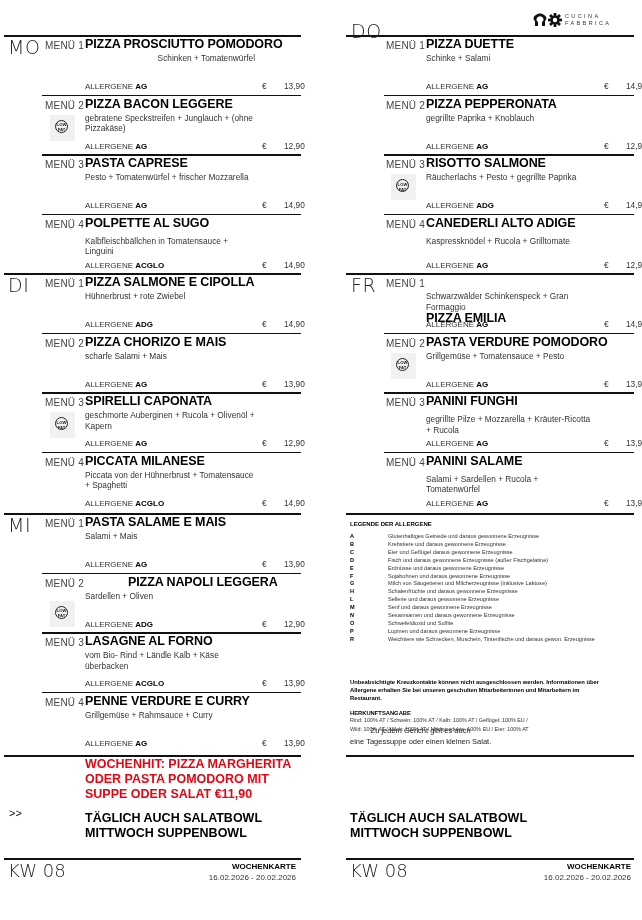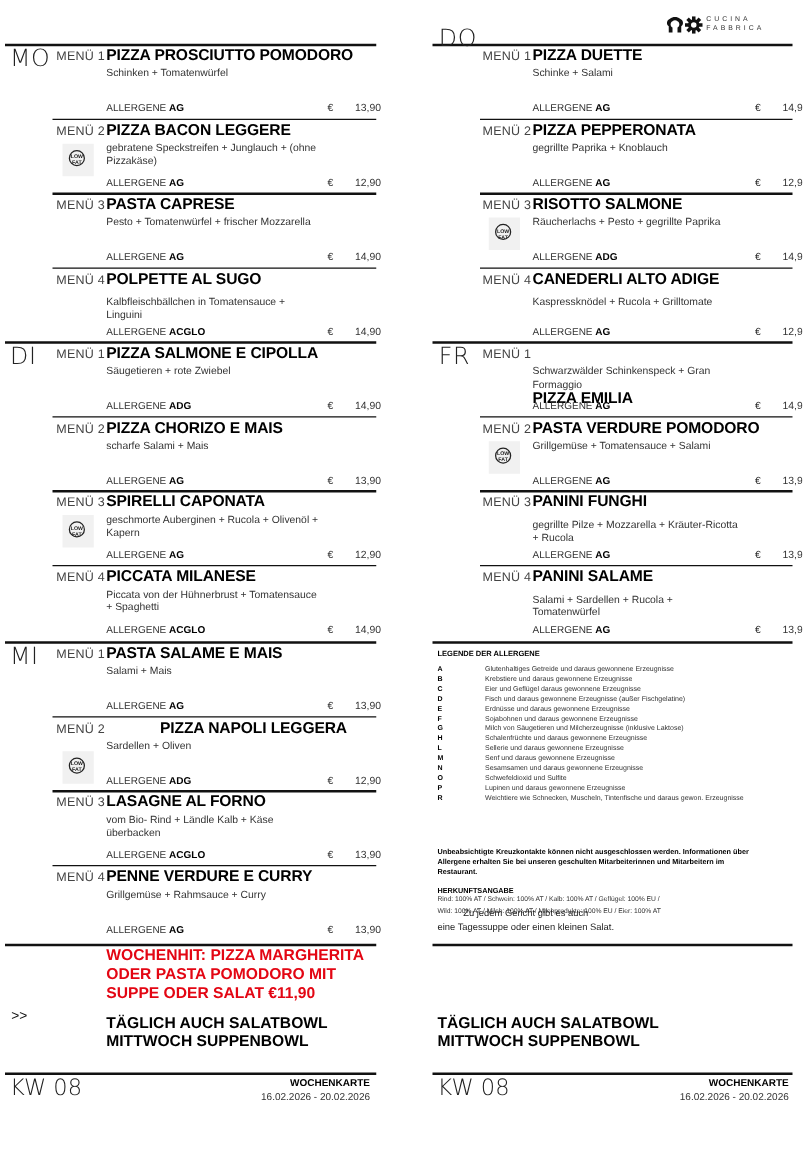--- a/index.html
+++ b/index.html
@@ -51,21 +51,21 @@
     <div>FABBRICA</div>
   </div>
 </div>
 
 <div id="menu-root">
     <div class="hline" style="left: 4px; top: 35px; width: 297px;"></div>
     <div class="day" style="left: 8px; top: 36px;">MO</div>
     <div>
       <div class="menu-no" style="left: 45px; top: 40px;">MENÜ 1</div>
       <div class="title" style="left: 85px; top: 37px;">PIZZA PROSCIUTTO POMODORO</div>
-      <div class="desc" style="left: 85px; top: 53px; width: 170px;">Schinken + Tomatenwürfel</div>
+      <div class="desc" style="left: 85px; top: 53px; width: 170px; text-align: right;">Schinken + Tomatenwürfel</div>
       <div class="allerg" style="left: 85px; top: 82px;"><span>ALLERGENE</span> <b>AG</b></div>
       <div class="price" style="left: 262px; top: 81px;"><span class="eur">€</span><span>13,90</span></div>
     </div>
     <div class="hline" style="left: 42px; top: 94.5px; width: 259px;"></div>
     <div>
       <div class="menu-no" style="left: 45px; top: 99.5px;">MENÜ 2</div>
       <div class="title" style="left: 85px; top: 96.5px;">PIZZA BACON LEGGERE</div>
       <div class="desc" style="left: 85px; top: 112.5px; width: 170px;">gebratene Speckstreifen + Junglauch + (ohne Pizzakäse)</div>
       <div class="allerg" style="left: 85px; top: 141.5px;"><span>ALLERGENE</span> <b>AG</b></div>
       <div class="price" style="left: 262px; top: 140.5px;"><span class="eur">€</span><span>12,90</span></div>
@@ -90,21 +90,21 @@
       <div class="title" style="left: 85px; top: 215.5px;">POLPETTE AL SUGO</div>
       <div class="desc" style="left: 85px; top: 235.5px; width: 170px;">Kalbfleischbällchen in Tomatensauce + Linguini</div>
       <div class="allerg" style="left: 85px; top: 260.5px;"><span>ALLERGENE</span> <b>ACGLO</b></div>
       <div class="price" style="left: 262px; top: 259.5px;"><span class="eur">€</span><span>14,90</span></div>
     </div>
     <div class="hline" style="left: 4px; top: 273px; width: 297px;"></div>
     <div class="day" style="left: 8px; top: 274px;">DI</div>
     <div>
       <div class="menu-no" style="left: 45px; top: 278px;">MENÜ 1</div>
       <div class="title" style="left: 85px; top: 275px;">PIZZA SALMONE E CIPOLLA</div>
-      <div class="desc" style="left: 85px; top: 291px; width: 170px;">Säugetieren + rote Zwiebel</div>
+      <div class="desc" style="left: 85px; top: 291px; width: 170px;">Hühnerbrust + rote Zwiebel</div>
       <div class="allerg" style="left: 85px; top: 320px;"><span>ALLERGENE</span> <b>ADG</b></div>
       <div class="price" style="left: 262px; top: 319px;"><span class="eur">€</span><span>14,90</span></div>
     </div>
     <div class="hline" style="left: 42px; top: 332.5px; width: 259px;"></div>
     <div>
       <div class="menu-no" style="left: 45px; top: 337.5px;">MENÜ 2</div>
       <div class="title" style="left: 85px; top: 334.5px;">PIZZA CHORIZO E MAIS</div>
       <div class="desc" style="left: 85px; top: 350.5px; width: 170px;">scharfe Salami + Mais</div>
       <div class="allerg" style="left: 85px; top: 379.5px;"><span>ALLERGENE</span> <b>AG</b></div>
       <div class="price" style="left: 262px; top: 378.5px;"><span class="eur">€</span><span>13,90</span></div>
@@ -215,21 +215,21 @@
       <div class="menu-no" style="left: 386px; top: 278px;">MENÜ 1</div>
       <div class="title" style="left: 426px; top: 275px; margin-top: 36px;">PIZZA EMILIA</div>
       <div class="desc" style="left: 426px; top: 291px; width: 165px;">Schwarzwälder Schinkenspeck + Gran Formaggio</div>
       <div class="allerg" style="left: 426px; top: 320px;"><span>ALLERGENE</span> <b>AG</b></div>
       <div class="price" style="left: 604px; top: 319px;"><span class="eur">€</span><span>14,90</span></div>
     </div>
     <div class="hline" style="left: 384px; top: 332.5px; width: 250px;"></div>
     <div>
       <div class="menu-no" style="left: 386px; top: 337.5px;">MENÜ 2</div>
       <div class="title" style="left: 426px; top: 334.5px;">PASTA VERDURE POMODORO</div>
-      <div class="desc" style="left: 426px; top: 350.5px; width: 165px;">Grillgemüse + Tomatensauce + Salami</div>
+      <div class="desc" style="left: 426px; top: 350.5px; width: 165px;">Grillgemüse + Tomatensauce + Pesto</div>
       <div class="allerg" style="left: 426px; top: 379.5px;"><span>ALLERGENE</span> <b>AG</b></div>
       <div class="price" style="left: 604px; top: 378.5px;"><span class="eur">€</span><span>13,90</span></div>
       <div class="lowfat" style="left: 391px; top: 352.5px;">
         <div class="circ">
           <div>LOW</div>
           <div>FAT</div>
         </div>
       </div>
     </div>
     <div class="hline" style="left: 384px; top: 392px; width: 250px;"></div>

